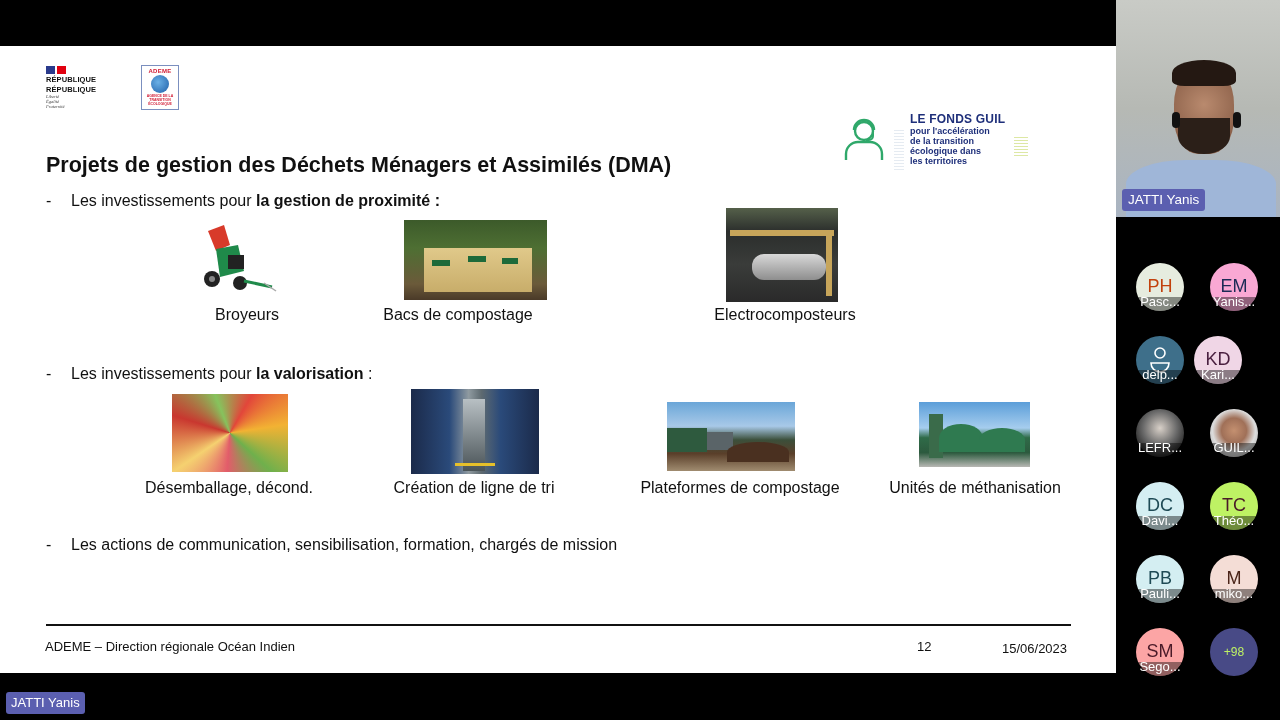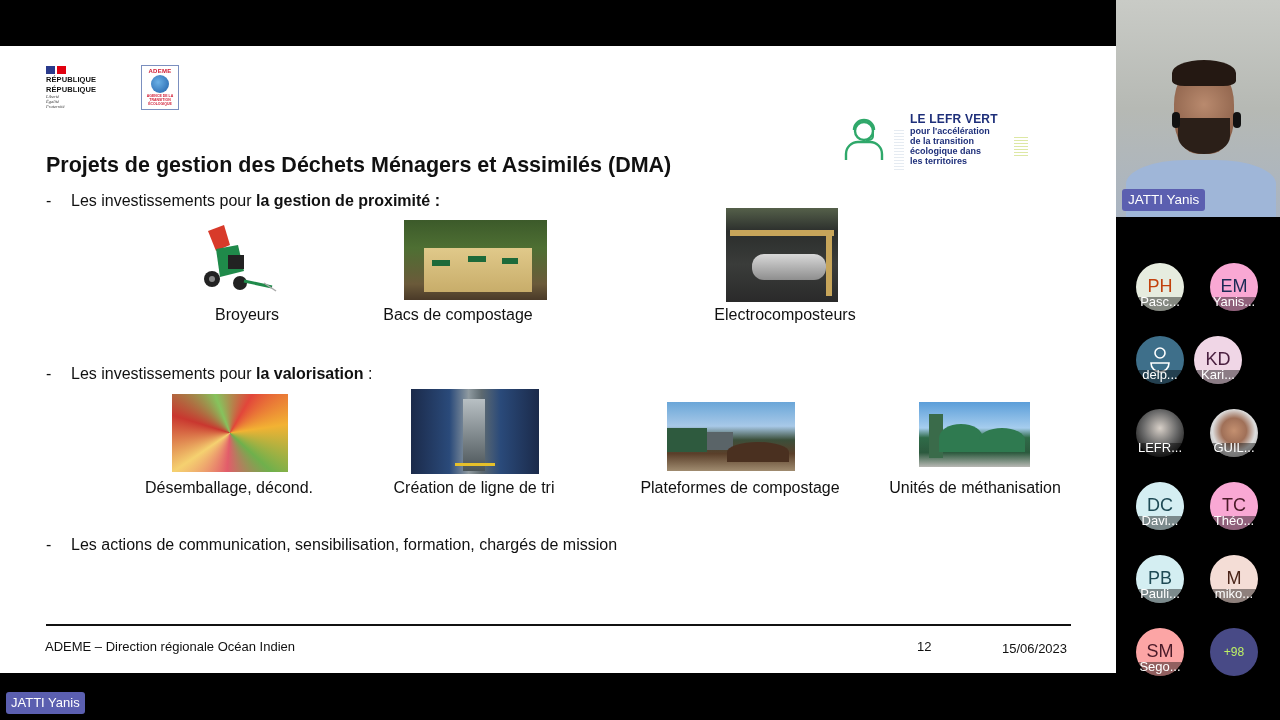--- a/index.html
+++ b/index.html
@@ -97,21 +97,21 @@
 
     <div class="fonds-vert">
       <svg class="fv-icon" viewBox="0 0 44 46">
         <circle cx="22" cy="15" r="9" fill="none" stroke="#2fa86a" stroke-width="2.4"></circle>
         <path d="M12 14 A10 10 0 0 1 32 14" fill="none" stroke="#2fa86a" stroke-width="2.4"></path>
         <path d="M31 14 v6 a4 4 0 0 1 -4 4 h-3" fill="none" stroke="#2fa86a" stroke-width="2"></path>
         <path d="M4 44 v-6 a12 12 0 0 1 12 -12 h12 a12 12 0 0 1 12 12 v6" fill="none" stroke="#2fa86a" stroke-width="2.4"></path>
       </svg>
       <div class="fv-dots1"></div>
       <div class="fv-text">
-        <div class="fv-title">LE LEFR VERT</div>
+        <div class="fv-title">LE FONDS GUIL</div>
         <div class="fv-sub">pour l'accélération</div>
         <div class="fv-sub">de la transition</div>
         <div class="fv-sub">écologique dans</div>
         <div class="fv-sub">les territoires</div>
       </div>
       <div class="fv-dots2"></div>
     </div>
 
     <div class="slide-title">Projets de gestion des Déchets Ménagers et Assimilés (DMA)</div>
 
@@ -237,21 +237,21 @@
     <div class="ptile" style="left:88px;top:192px;">
       <div class="avatar" style="background:radial-gradient(circle at 50% 45%, #c49070 0%, #a07058 35%, #dcdcdc 60%, #9a9a9a 100%);"></div>
       <div class="pname">GUIL...</div>
     </div>
 
     <div class="ptile" style="left:14px;top:265px;">
       <div class="avatar" style="background:#d4eef2;color:#1e4a55;">DC</div>
       <div class="pname">Davi...</div>
     </div>
     <div class="ptile" style="left:88px;top:265px;">
-      <div class="avatar" style="background:#f9a8d4;color:#4a1a28;">TC</div>
+      <div class="avatar" style="background:#bef264;color:#4a1a28;">TC</div>
       <div class="pname">Théo...</div>
     </div>
 
     <div class="ptile" style="left:14px;top:338px;">
       <div class="avatar" style="background:#d4eef2;color:#1e4a55;">PB</div>
       <div class="pname">Pauli...</div>
     </div>
     <div class="ptile" style="left:88px;top:338px;">
       <div class="avatar" style="background:#f4ddd6;color:#4a2418;">M</div>
       <div class="pname">miko...</div>

